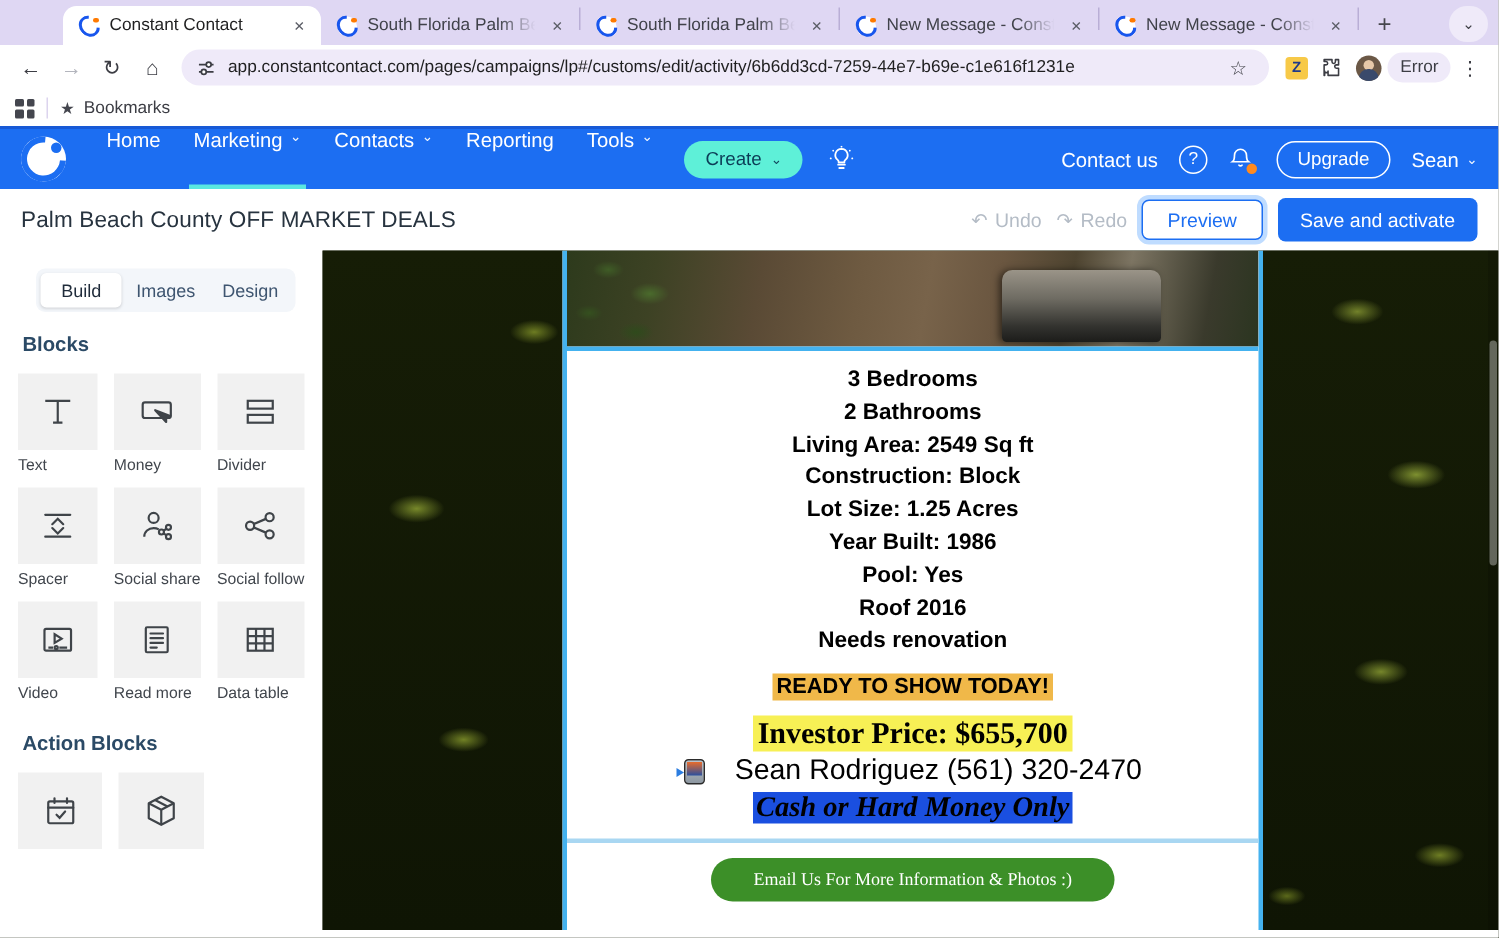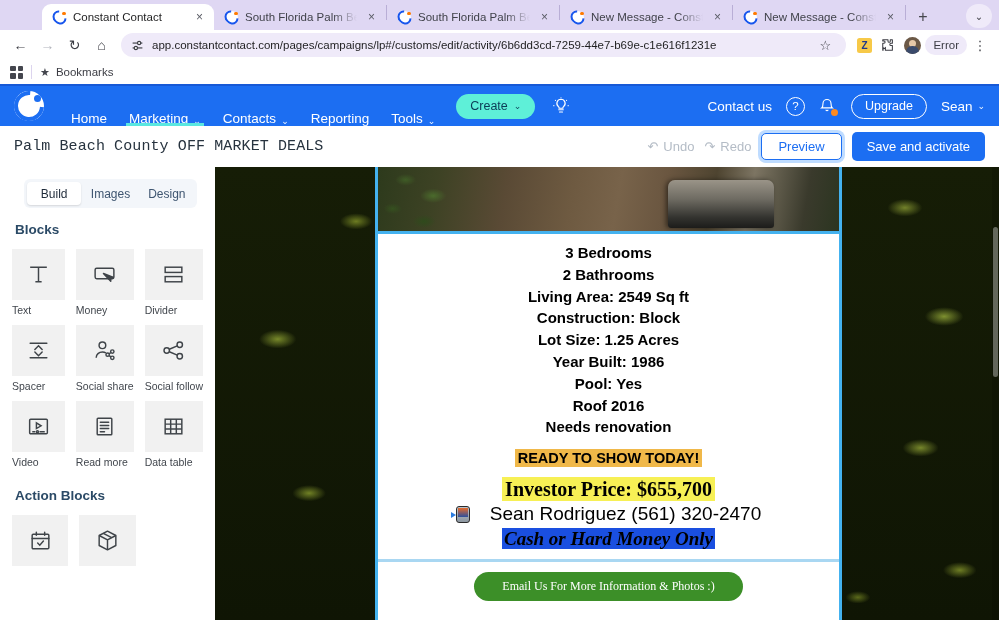--- a/index.html
+++ b/index.html
@@ -130,21 +130,21 @@
   .cc-logo::before {
     content: ""; width: 22px; height: 22px; border-radius: 50%;
     border: 4px solid #1c6ef2; border-right-color: transparent;
     transform: rotate(-40deg);
   }
   .cc-logo::after {
     content: ""; position: absolute; width: 7px; height: 7px; border-radius: 50%;
     background: #1c6ef2; top: 4px; right: 3px;
   }
   .cc-navitem {
-    display: flex; align-items: flex-end; gap: 5px; padding: 0 11px;
+    display: flex; align-items: flex-start; gap: 5px; padding: 0 11px;
     font-size: 13.5px; color: #fff; position: relative; white-space: nowrap;
   }
   .cc-navitem.active::after {
     content: ""; position: absolute; left: 8px; right: 8px; bottom: 0;
     height: 3px; background: #59e7e0;
   }
   .caret { font-size: 9px; opacity: .95; }
   .cc-create {
     align-self: center; height: 25px; background: #5ef0d8; color: #0c3c56;
     border-radius: 13px; display: flex; align-items: center; gap: 6px;
@@ -172,21 +172,21 @@
     height: 25px; border: 1.4px solid #fff; border-radius: 13px;
     display: flex; align-items: center; padding: 0 13px; font-size: 12.5px; color: #fff;
   }
   .cc-user { display: flex; align-items: center; gap: 5px; font-size: 13.5px; color: #fff; }
 
   
   .camp-header {
     height: 41px; background: #fff; display: flex; align-items: center;
     padding: 0 14px; gap: 10px;
   }
-  .camp-title { font-size: 15px; color: #27333f; letter-spacing: .1px; font-family: Liberation Mono, monospace; }
+  .camp-title { font-size: 15px; color: #27333f; letter-spacing: .1px; }
   .camp-actions { margin-left: auto; display: flex; align-items: center; gap: 10px; }
   .camp-undo {
     display: flex; align-items: center; gap: 5px; font-size: 13px;
     color: #b4bcc6; white-space: nowrap;
   }
   .btn-preview {
     height: 27px; background: #fff; border: 1.5px solid #1c6ef2; color: #1c6ef2;
     border-radius: 5px; font-size: 13px; display: flex; align-items: center;
     padding: 0 16px; box-shadow: 0 0 0 3px #bfdcff;
   }

